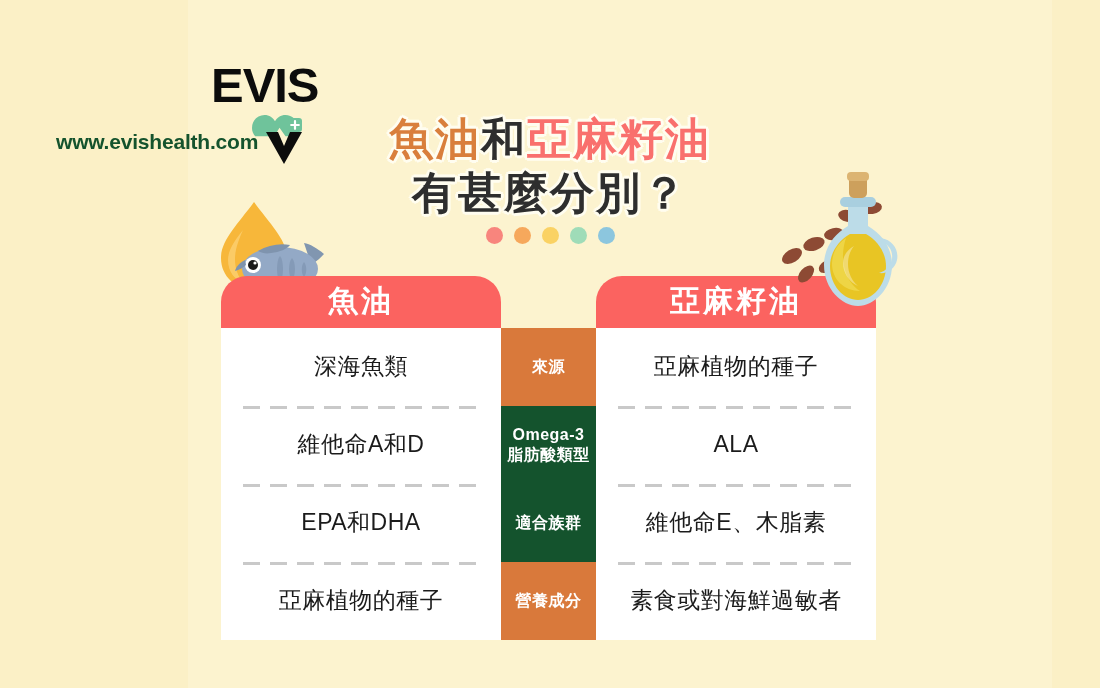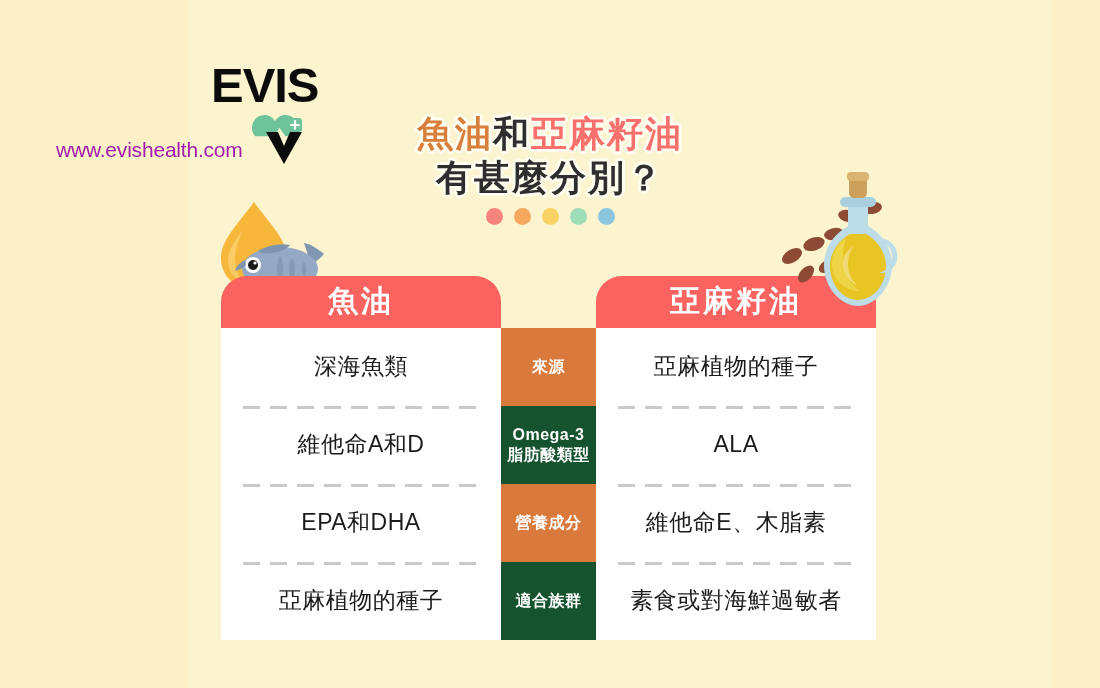--- a/index.html
+++ b/index.html
@@ -61,36 +61,36 @@
     font-stretch: condensed;
     transform: scaleX(1.02);
     transform-origin: left center;
   }
   .logo-mark {
     position: relative;
     width: 72px; height: 56px;
     margin-left: 22px;
   }
   .logo-url {
-    margin-top: 20px;
+    margin-top: 12px;
     font-size: 21px;
-    font-weight: 400;
-    color: #a21caf;
+    font-weight: 700;
+    color: #14532d;
     letter-spacing: -0.2px;
   }
 
   
   .title-block {
     position: absolute;
     left: 300px; top: 112px;
     width: 500px;
     text-align: center;
   }
   .title-line {
-    font-size: 36px;
+    font-size: 44px;
     font-weight: 700;
     line-height: 1.22;
     letter-spacing: 2px;
     white-space: nowrap;
     text-shadow:
        2px  2px 0 #fffdf0,  -2px  2px 0 #fffdf0,
        2px -2px 0 #fffdf0,  -2px -2px 0 #fffdf0,
        3px  0   0 #fffdf0,  -3px  0   0 #fffdf0,
        0    3px 0 #fffdf0,   0   -3px 0 #fffdf0;
   }
@@ -278,22 +278,22 @@
     </div>
 
     <div class="col-mid">
       <div class="mid-cell mid-dark">來源</div>
       <div class="mid-cell mid-light">
         <span>
           <span>Omega-3</span><br>
           <span>脂肪酸類型</span>
         </span>
       </div>
+      <div class="mid-cell mid-light">適合族群</div>
       <div class="mid-cell mid-dark">營養成分</div>
-      <div class="mid-cell mid-light">適合族群</div>
     </div>
   </div>
 
   <div class="deco deco-drop">
     <svg viewBox="0 0 150 135" width="150" height="135" aria-hidden="true">
 
       <path d="M58 6c16 22 33 38 33 56 0 19-15 31-33 31S25 81 25 62C25 44 42 28 58 6Z" fill="#f7b73a"></path>
       <path d="M47 34c-8 10-15 20-15 30 0 12 7 20 16 23-6-6-9-14-9-24 0-10 4-20 8-29Z" fill="#fccf6e" opacity="0.85"></path>
 
       <g>

